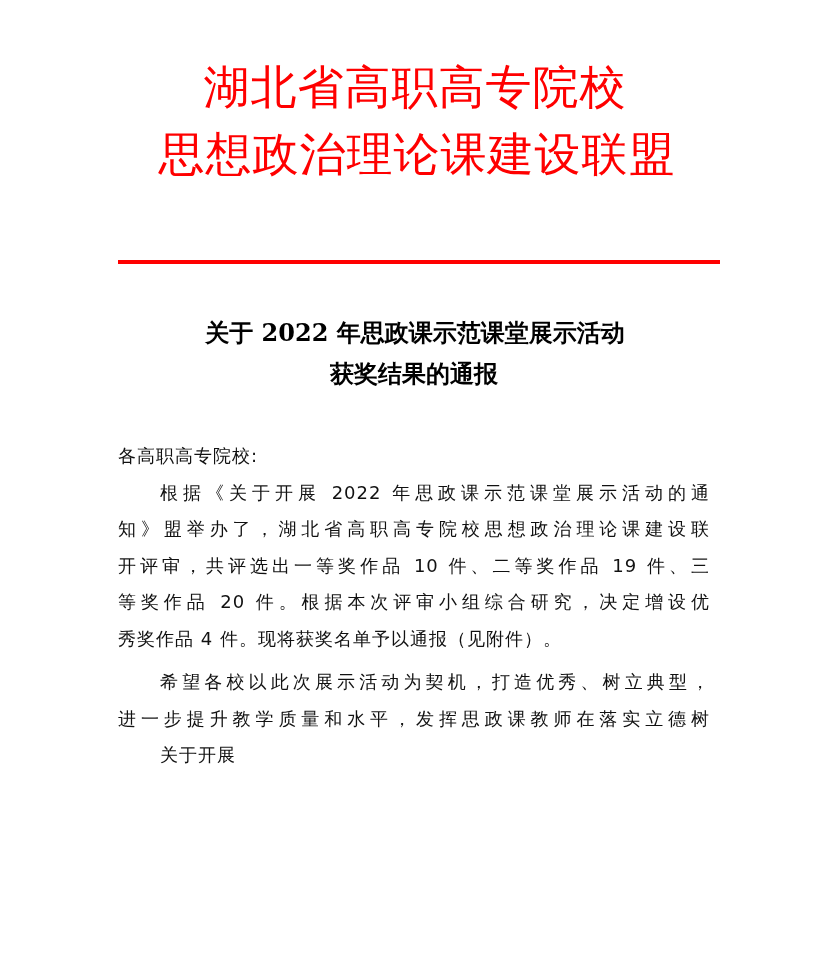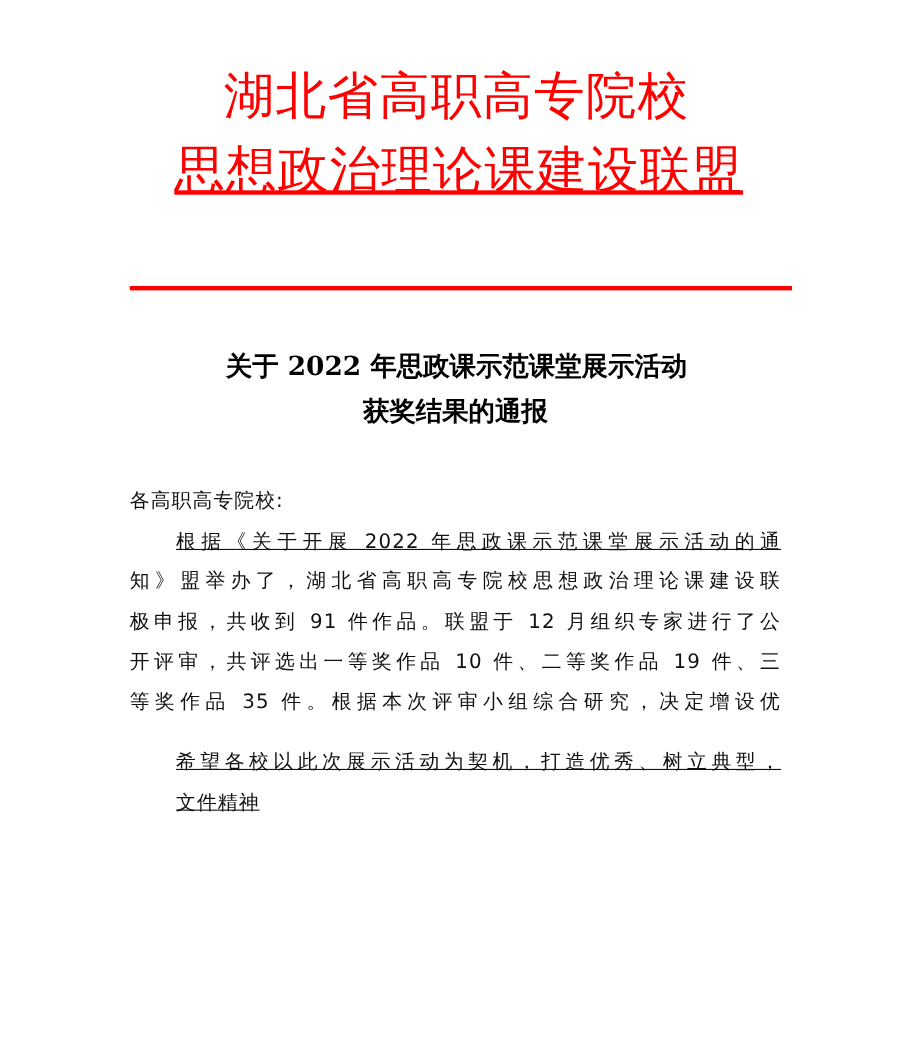--- a/index.html
+++ b/index.html
@@ -27,21 +27,21 @@
       width: 834px;
       text-align: center;
       color: #ff0000;
       font-family: "DejaVu Sans", "Liberation Sans", sans-serif;
       font-size: 46px;
       line-height: 56px;
       letter-spacing: 1px;
       font-weight: normal;
     }
     .masthead.line1 { top: 43px; left: -2px; }
-    .masthead.line2 { top: 110px; text-decoration: underline; }
+    .masthead.line2 { top: 110px; }
     .red-rule {
       position: absolute;
       left: 118px;
       top: 244px;
       width: 602px;
       height: 4px;
       background: #ff0000;
     }
     .doc-title {
       position: absolute;
@@ -70,21 +70,20 @@
       display: block;
       white-space: nowrap;
       text-align: justify;
       text-align-last: justify;
     }
     .body-text .line.last {
       text-align-last: left;
     }
     .body-text .line.indent {
       padding-left: 42px;
-      text-decoration: underline;
     }
   </style>
 </head>
 <body>
 
 <div class="page">
 
   <div class="masthead line1">湖北省高职高专院校</div>
   <div class="masthead line2">思想政治理论课建设联盟</div>
 
@@ -92,25 +91,26 @@
 
   <div class="doc-title t1">关于 2022 年思政课示范课堂展示活动</div>
   <div class="doc-title t2">获奖结果的通报</div>
 
   <div class="body-text">
     <span class="line last">各高职高专院校:</span>
 
     <div>
       <span class="line indent">根据《关于开展 2022 年思政课示范课堂展示活动的通</span>
       <span class="line">知》盟举办了，湖北省高职高专院校思想政治理论课建设联</span>
-      <span class="line">极申报，共收到 91 件作品。联盟于 12 月组织专家进行了公</span>
       <span class="line">开评审，共评选出一等奖作品 10 件、二等奖作品 19 件、三</span>
-      <span class="line">等奖作品 35 件。根据本次评审小组综合研究，决定增设优</span>
+      <span class="line">等奖作品 20 件。根据本次评审小组综合研究，决定增设优</span>
+      <span class="line last">秀奖作品 4 件。现将获奖名单予以通报（见附件）。</span>
     </div>
 
-    <div style="margin-top:18px;">
+    <div style="margin-top:7px;">
       <span class="line indent">希望各校以此次展示活动为契机，打造优秀、树立典型，</span>
+      <span class="line">进一步提升教学质量和水平，发挥思政课教师在落实立德树</span>
     </div>
 
-    <span class="line indent last">文件精神</span>
+    <span class="line indent last">关于开展</span>
   </div>
 
 </div>
 
 </body></html>

